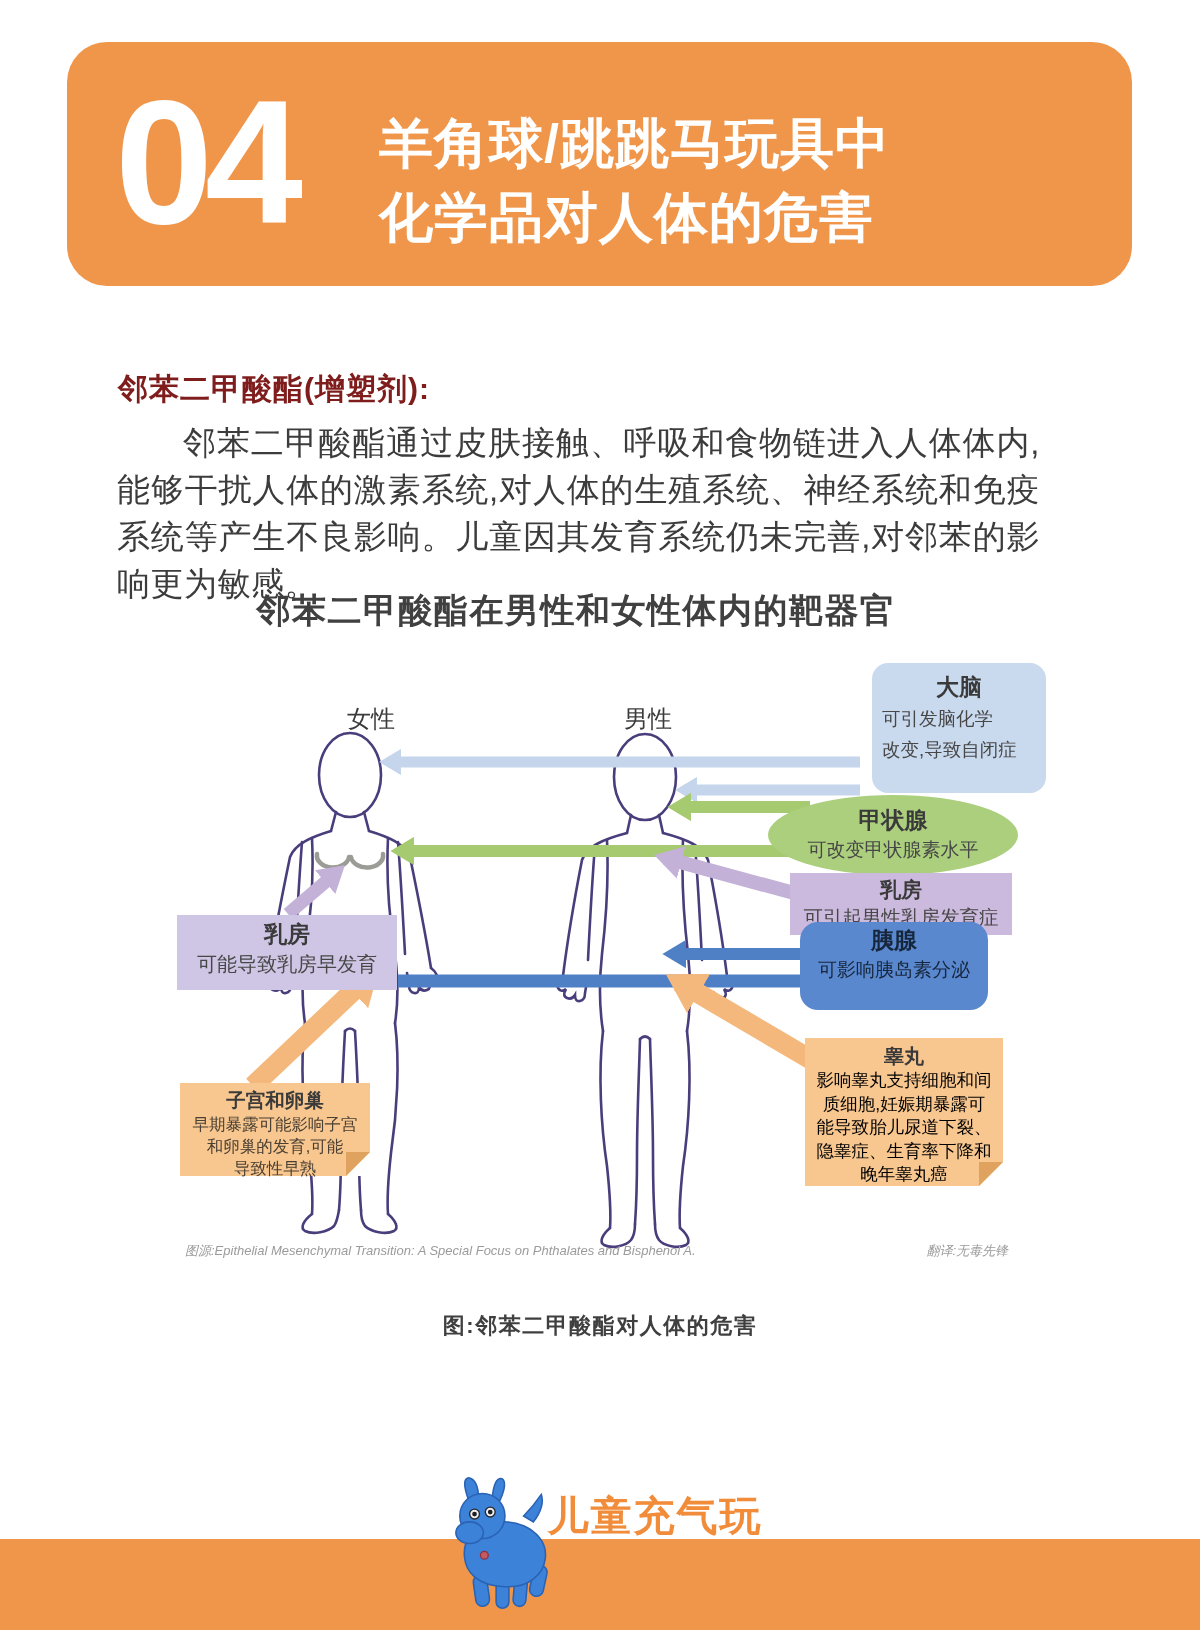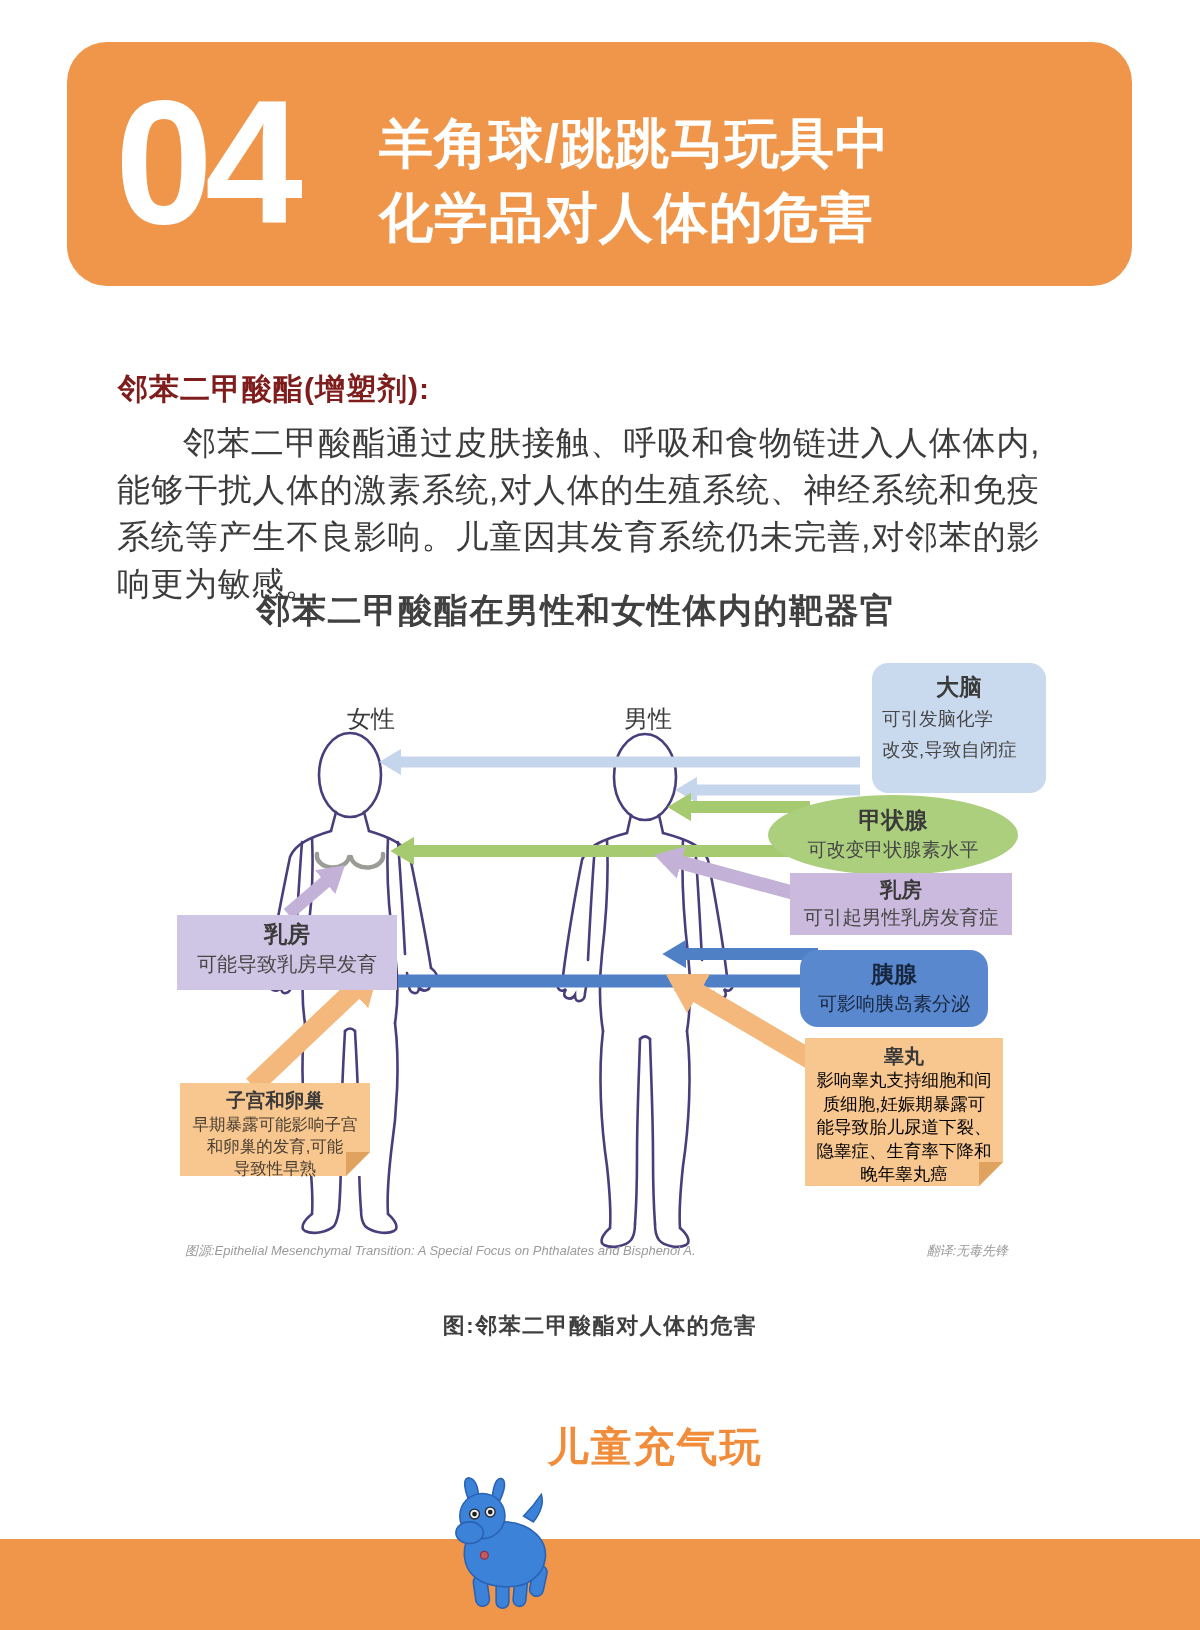--- a/index.html
+++ b/index.html
@@ -38,21 +38,21 @@
 
   .box-thyroid{left:598px;top:147px;width:250px;height:80px;background:#abcf7d;border-radius:50%;
     display:flex;flex-direction:column;justify-content:center;text-align:center;}
   .box-thyroid .organ-title{font-size:23px;}
   .box-thyroid .organ-line{text-align:center;font-size:19px;}
 
   .box-breast-m{left:620px;top:225px;width:222px;height:62px;background:#ccbade;padding-top:3px;}
   .box-breast-m .organ-title{font-size:21px;}
   .box-breast-m .organ-line{text-align:center;font-size:19.5px;}
 
-  .box-pancreas{left:630px;top:302px;width:188px;height:77px;background:#5a88cf;border-radius:18px;padding-top:10px;}
+  .box-pancreas{left:630px;top:274px;width:188px;height:88px;background:#5a88cf;border-radius:18px;padding-top:4px;}
   .box-pancreas .organ-title{color:#16263c;font-size:23px;}
   .box-pancreas .organ-line{text-align:center;color:#16263c;font-size:19px;}
 
   .box-testes{left:635px;top:390px;width:198px;height:148px;background:#f8c68f;padding-top:5px;}
   .box-testes .organ-title{font-size:20px;}
   .box-testes .organ-line{text-align:center;font-size:17.5px;line-height:23.5px;color:#000000;}
 
   .box-breast-f{left:7px;top:267px;width:220px;height:75px;background:#cfc5e4;padding-top:5px;}
   .box-breast-f .organ-title{font-size:23px;}
   .box-breast-f .organ-line{text-align:center;font-size:20px;}
@@ -69,21 +69,21 @@
   .fig-source{position:absolute;left:15px;top:594px;font-size:13px;font-style:italic;color:#9b9b9b;}
   .fig-translator{position:absolute;left:690px;top:594px;width:148px;text-align:right;
     font-size:13px;font-style:italic;color:#9b9b9b;}
 
   .figure-caption{position:absolute;left:0;top:1311px;width:1200px;text-align:center;
     font-size:22px;font-weight:700;color:#3f3f3f;letter-spacing:1.5px;}
 
   
   .footer-band{position:absolute;left:0;top:1539px;width:1200px;height:91px;background:#f0964b;}
   .footer-logo{position:absolute;left:449px;top:1474px;width:108px;height:138px;}
-  .brand-1{position:absolute;left:535px;top:1420px;width:240px;text-align:center;
+  .brand-1{position:absolute;left:535px;top:1489px;width:240px;text-align:center;
     font-size:41px;font-weight:800;letter-spacing:2px;color:#f18c3a;
     text-shadow:-2px -2px 0 #fff,2px -2px 0 #fff,-2px 2px 0 #fff,2px 2px 0 #fff,
       0 -3px 0 #fff,0 3px 0 #fff,-3px 0 0 #fff,3px 0 0 #fff;}
   .brand-2{position:absolute;left:535px;top:1627px;width:240px;text-align:center;
     font-size:41px;font-weight:800;letter-spacing:2px;color:#ffffff;}
 </style>
 </head>
 <body>
 
 <div id="page">

